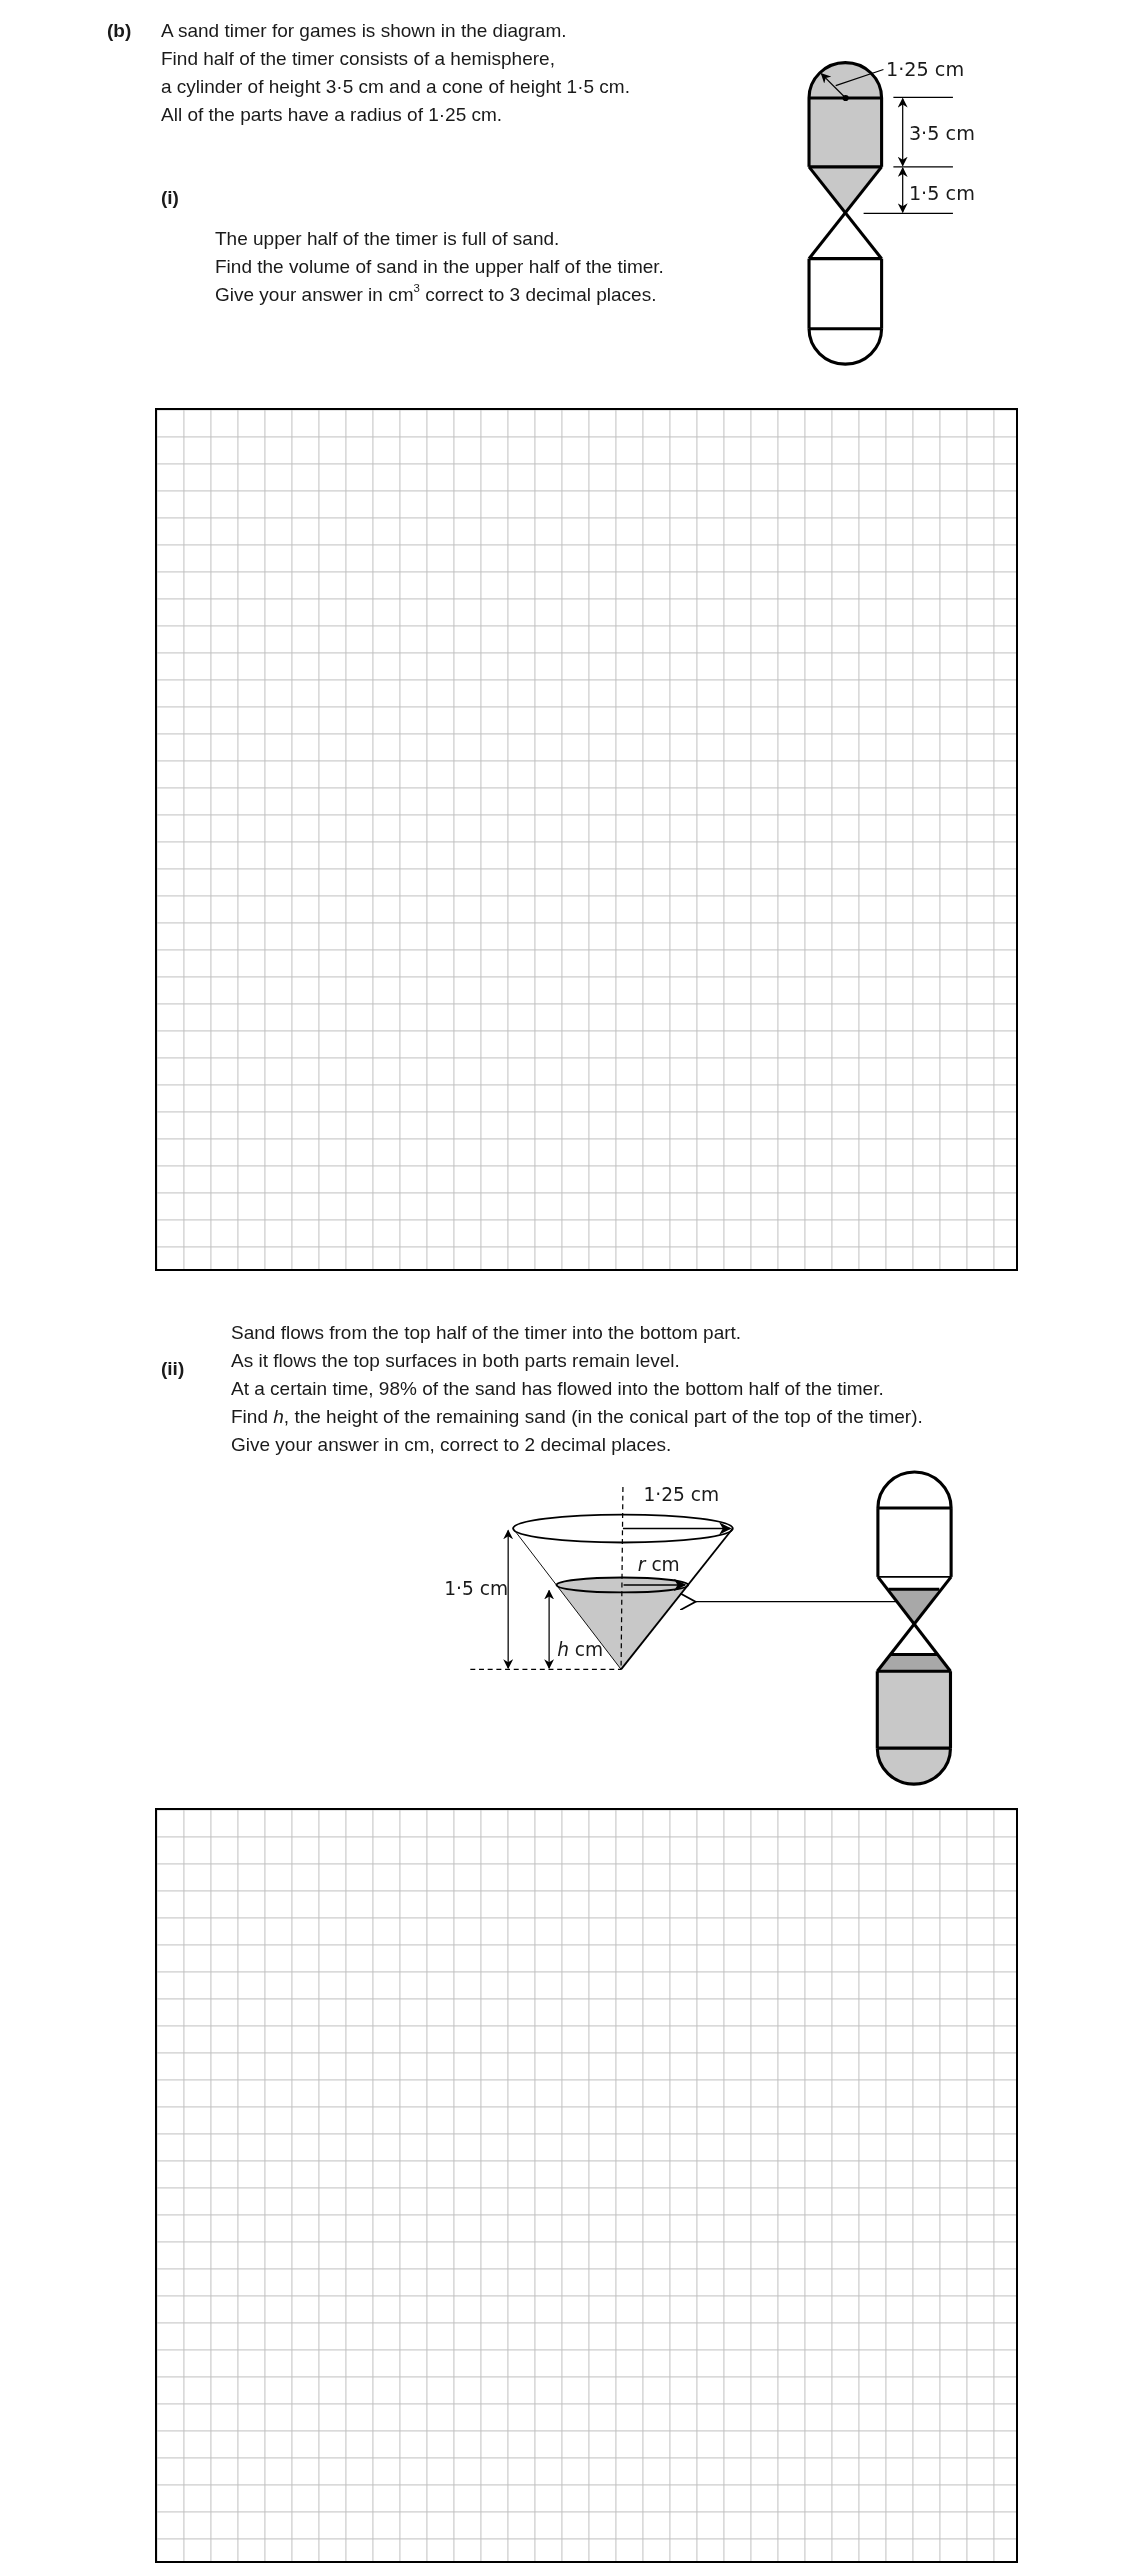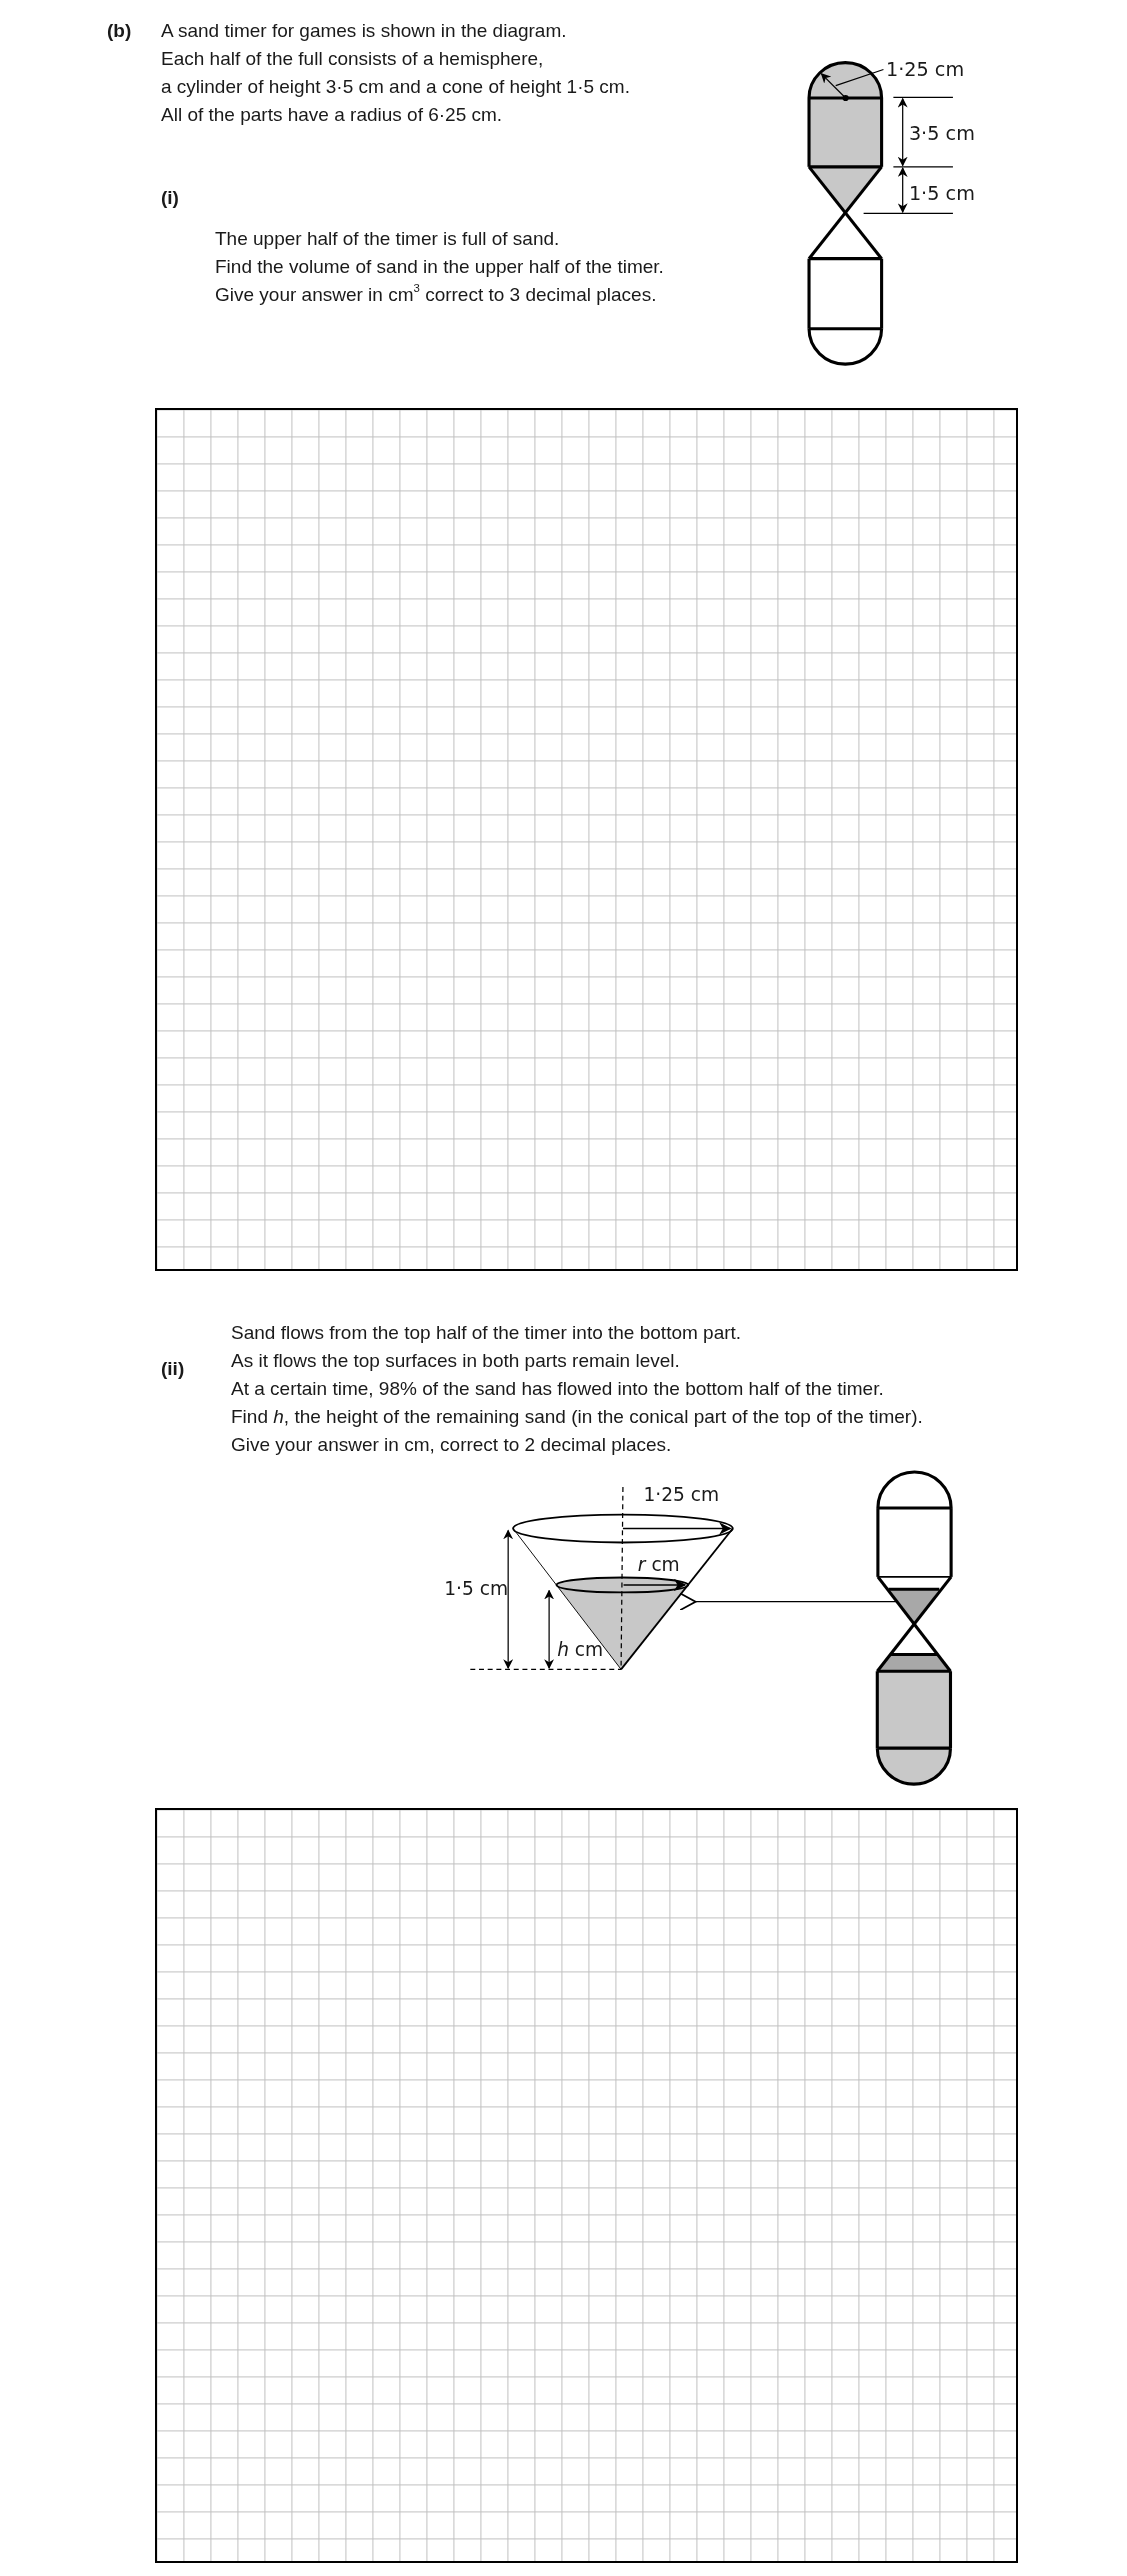--- a/index.html
+++ b/index.html
@@ -22,23 +22,23 @@
   svg text { font-family: "DejaVu Sans", "Liberation Sans", sans-serif; fill: #1a1a1a; }
   sup { font-size: 0.6em; vertical-align: 0.75em; line-height: 0; }
   i { font-style: italic; }
 </style>
 </head>
 <body>
 
 <div class="abs label-bold" style="left:107px; top:17.4px;">(b)</div>
 <div class="abs qtext" style="left:161px; top:17.4px;">
   <span class="line">A sand timer for games is shown in the diagram.</span>
-  <span class="line">Each half of the full consists of a hemisphere,</span>
+  <span class="line">Find half of the timer consists of a hemisphere,</span>
   <span class="line">a cylinder of height 3·5 cm and a cone of height 1·5 cm.</span>
-  <span class="line">All of the parts have a radius of 6·25 cm.</span>
+  <span class="line">All of the parts have a radius of 1·25 cm.</span>
 </div>
 
 <div class="abs label-bold" style="left:161px; top:184px;">(i)</div>
 <div class="abs qtext" style="left:215px; top:184px;margin-top:41px;">
   <span class="line">The upper half of the timer is full of sand.</span>
   <span class="line">Find the volume of sand in the upper half of the timer.</span>
   <span class="line"><span>Give your answer in cm</span><sup>3</sup><span> correct to 3 decimal places.</span></span>
 </div>
 
 <svg class="abs" style="left:0; top:0;" width="1128" height="397" viewBox="0 0 1818 640">

